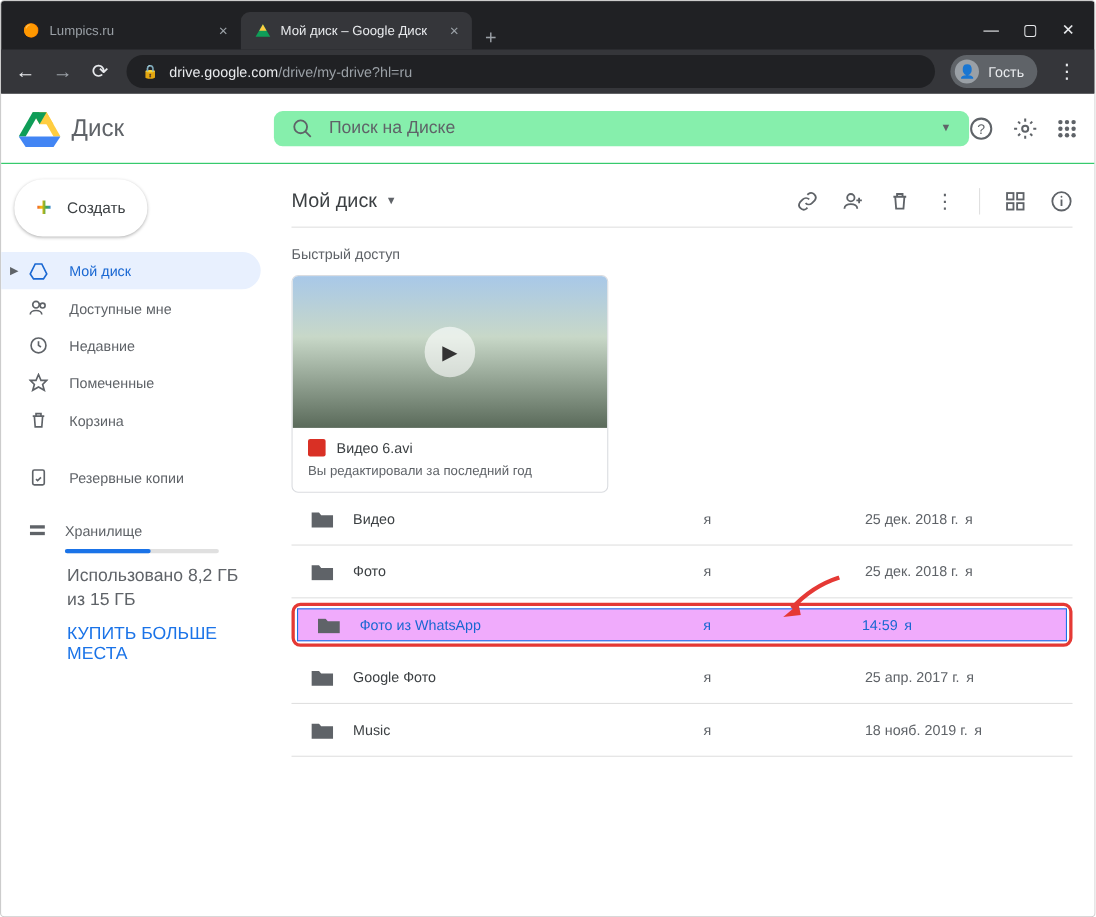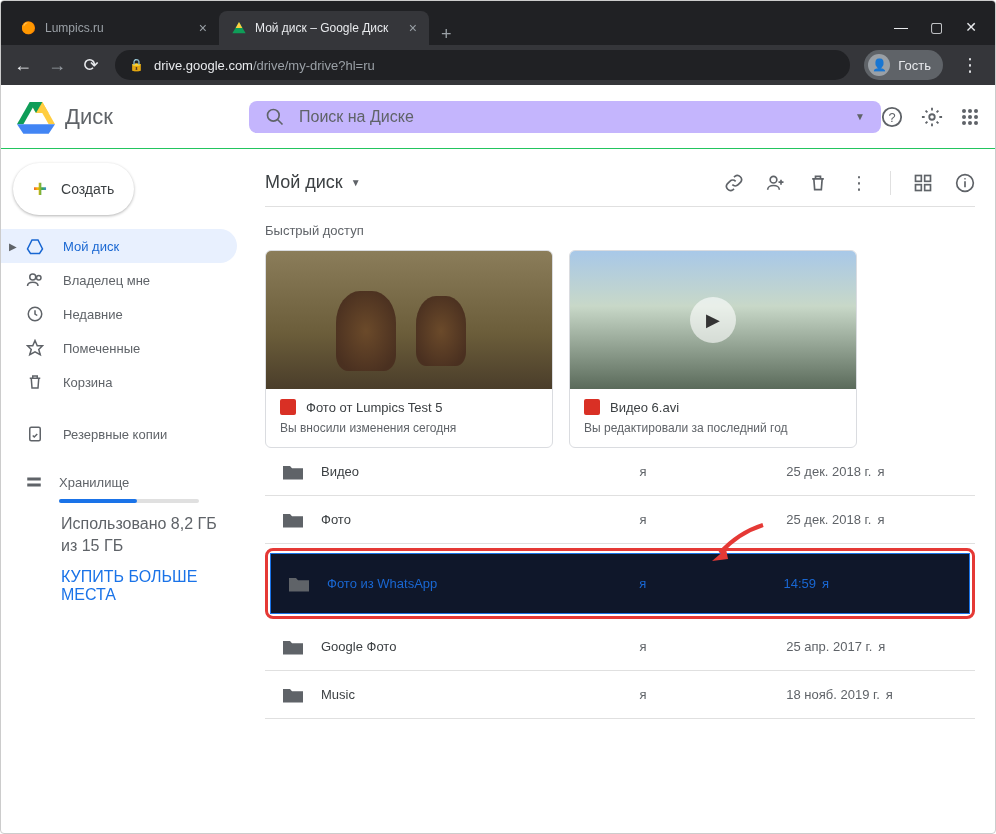--- a/index.html
+++ b/index.html
@@ -26,21 +26,21 @@
 .urlbox .domain { color: #e8eaed; }
 .guest-chip { display: flex; align-items: center; gap: 8px; background: #5f6368; border-radius: 20px; padding: 4px 12px 4px 4px; color: #e8eaed; font-size: 13px; }
 .guest-chip .av { width: 22px; height: 22px; border-radius: 50%; background: #9aa0a6; display: flex; align-items: center; justify-content: center; font-size: 12px; color: #3c4043; }
 .menu-dots { color: #e8eaed; font-size: 18px; padding: 0 4px; }
 
 
 .app-header { display: flex; align-items: center; height: 64px; padding: 0 16px; border-bottom: 1px solid #22c55e; }
 .logo { display: flex; align-items: center; gap: 10px; width: 232px; }
 .logo-tri { width: 38px; height: 34px; position: relative; }
 .logo-text { font-size: 22px; color: #5f6368; }
-.searchbar { flex: 1; max-width: 720px; background: #c4b5fd; border-radius: 8px; height: 32px; display: flex; align-items: center; padding: 0 16px; gap: 14px; color: #5f6368; font-size: 16px; }
+.searchbar { flex: 1; max-width: 720px; background: #86efac; border-radius: 8px; height: 32px; display: flex; align-items: center; padding: 0 16px; gap: 14px; color: #5f6368; font-size: 16px; }
 .searchbar .drop { margin-left: auto; font-size: 10px; color: #5f6368; }
 .hdr-icons { display: flex; gap: 18px; margin-left: auto; align-items: center; color: #5f6368; }
 .hdr-icons svg { width: 22px; height: 22px; }
 .hdr-icons .apps { width: 18px; height: 18px; }
 
 
 .body { display: flex; height: calc(834px - 8px - 36px - 40px - 64px); }
 .sidebar { width: 248px; padding-top: 10px; }
 .create-btn { display: inline-flex; align-items: center; gap: 14px; margin: 4px 0 14px 12px; padding: 12px 20px; border-radius: 28px; box-shadow: 0 1px 3px rgba(0,0,0,0.3); font-size: 14px; color: #3c4043; background: #fff; }
 .plus { font-size: 24px; background: linear-gradient(90deg,#ea4335,#fbbc04,#34a853,#4285f4); -webkit-background-clip: text; color: transparent; font-weight: bold; }
@@ -81,21 +81,21 @@
 .th-name { flex: 1.7; display: flex; align-items: center; gap: 8px; }
 .th-owner { flex: 0.7; }
 .th-mod { flex: 0.9; }
 .row { display: flex; align-items: center; height: 48px; border-bottom: 1px solid #e0e0e0; font-size: 13px; color: #3c4043; }
 .row .c-name { flex: 1.7; display: flex; align-items: center; gap: 18px; padding-left: 18px; text-align: right; }
 .row .c-owner { flex: 0.7; color: #5f6368; }
 .row .c-mod { flex: 0.9; color: #5f6368; display: flex; gap: 6px; }
 .folder-ico { width: 20px; height: 16px; background: #5f6368; clip-path: polygon(0 15%, 35% 15%, 45% 30%, 100% 30%, 100% 100%, 0 100%); }
 
 .hl-wrap { border: 3px solid #e53935; border-radius: 8px; padding: 2px; margin: 4px 0; position: relative; }
-.row.selected { background: #0f172a; border: 1px solid #1a73e8; color: #1967d2; height: 61px; }
+.row.selected { background: #f0abfc; border: 1px solid #1a73e8; color: #1967d2; height: 30px; }
 .row.selected .c-owner, .row.selected .c-mod { color: #1967d2; }
 .arrow { position: absolute; top: -28px; left: 440px; }
 
 svg { display: block; }
 .bear { position: absolute; width: 60px; height: 80px; background: radial-gradient(ellipse at center, #6b4a2a 0%, #4a3020 80%); border-radius: 40% 40% 20% 20%; }
 </style>
 </head>
 <body>
 
 <div class="outer">
@@ -199,21 +199,21 @@
       <span>Мой диск</span>
     </div>
     <div class="nav-item">
       <span class="nav-ico2">
             <svg width="18" height="18" viewBox="0 0 24 24">
               <circle cx="9" cy="8" r="4" fill="none" stroke="#5f6368" stroke-width="2"></circle>
               <circle cx="17" cy="9" r="3" fill="none" stroke="#5f6368" stroke-width="2"></circle>
               <path d="M2 20c0-3 3-5 7-5s7 2 7 5" fill="none" stroke="#5f6368" stroke-width="2"></path>
             </svg>
           </span>
-      <span>Владелец мне</span>
+      <span>Доступные мне</span>
     </div>
     <div class="nav-item">
       <span class="nav-ico2">
             <svg width="18" height="18" viewBox="0 0 24 24">
               <circle cx="12" cy="12" r="9" fill="none" stroke="#5f6368" stroke-width="2"></circle>
               <path d="M12 7v5l3 2" fill="none" stroke="#5f6368" stroke-width="2"></path>
             </svg>
           </span>
       <span>Недавние</span>
     </div>
@@ -289,33 +289,20 @@
         <svg width="20" height="20" viewBox="0 0 24 24">
               <circle cx="12" cy="12" r="10" fill="none" stroke="#5f6368" stroke-width="2"></circle>
               <line x1="12" y1="10" x2="12" y2="17" stroke="#5f6368" stroke-width="2"></line>
               <circle cx="12" cy="7" r="1" fill="#5f6368"></circle>
             </svg>
       </div>
     </div>
 
     <div class="section-title">Быстрый доступ</div>
     <div class="quick-row">
-      <div class="quick-card">
-        <div class="quick-thumb bears">
-          <div class="bear" style="left:70px;top:40px"></div>
-          <div class="bear" style="left:150px;top:45px;width:50px;height:70px"></div>
-        </div>
-        <div class="quick-meta">
-          <div class="quick-name">
-                <span class="file-ico"></span>
-                <span>Фото от Lumpics Test 5</span>
-              </div>
-          <div class="quick-sub">Вы вносили изменения сегодня</div>
-        </div>
-      </div>
       <div class="quick-card">
         <div class="quick-thumb house">
           <div class="play">▶</div>
         </div>
         <div class="quick-meta">
           <div class="quick-name">
                 <span class="file-ico vid"></span>
                 <span>Видео 6.avi</span>
               </div>
           <div class="quick-sub">Вы редактировали за последний год</div>

